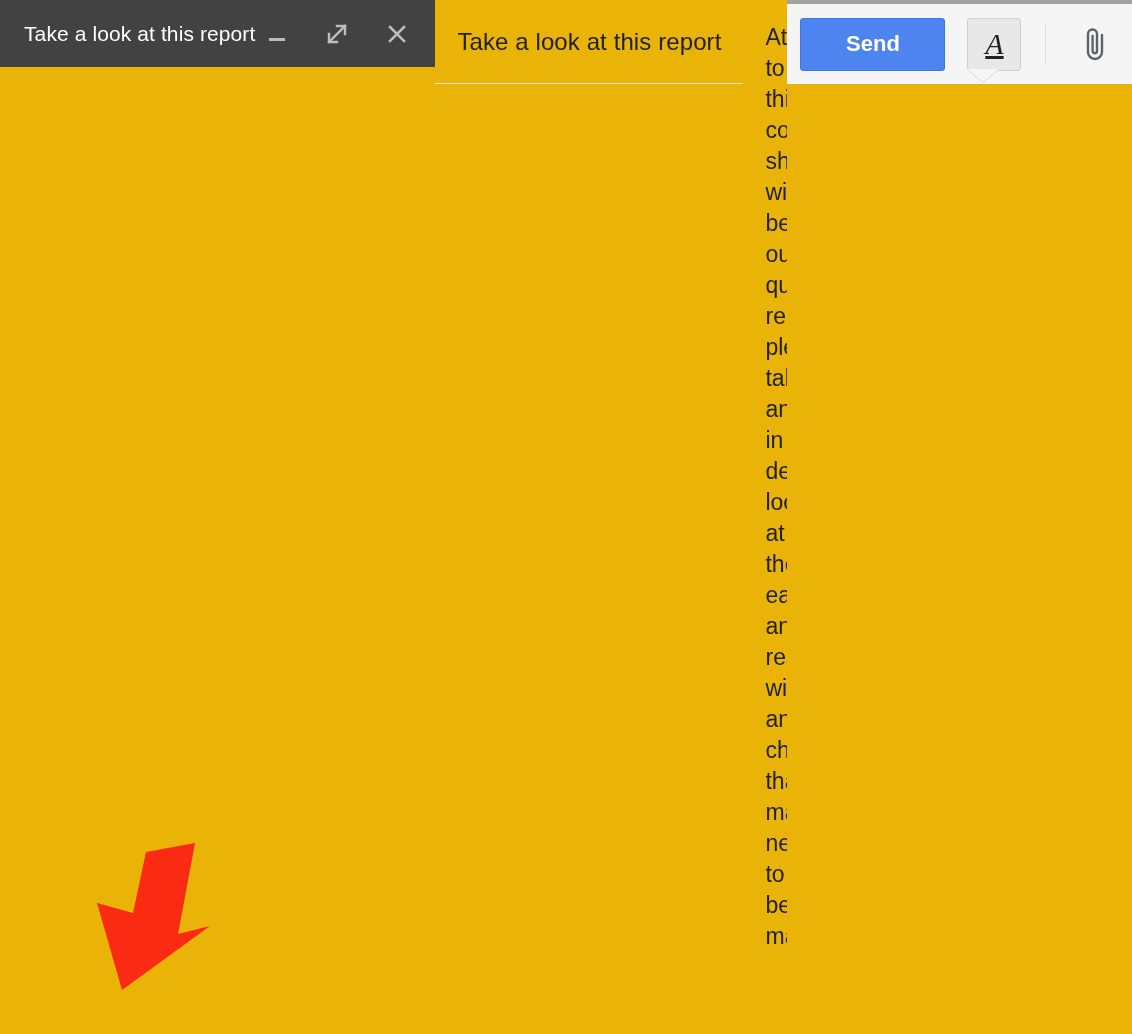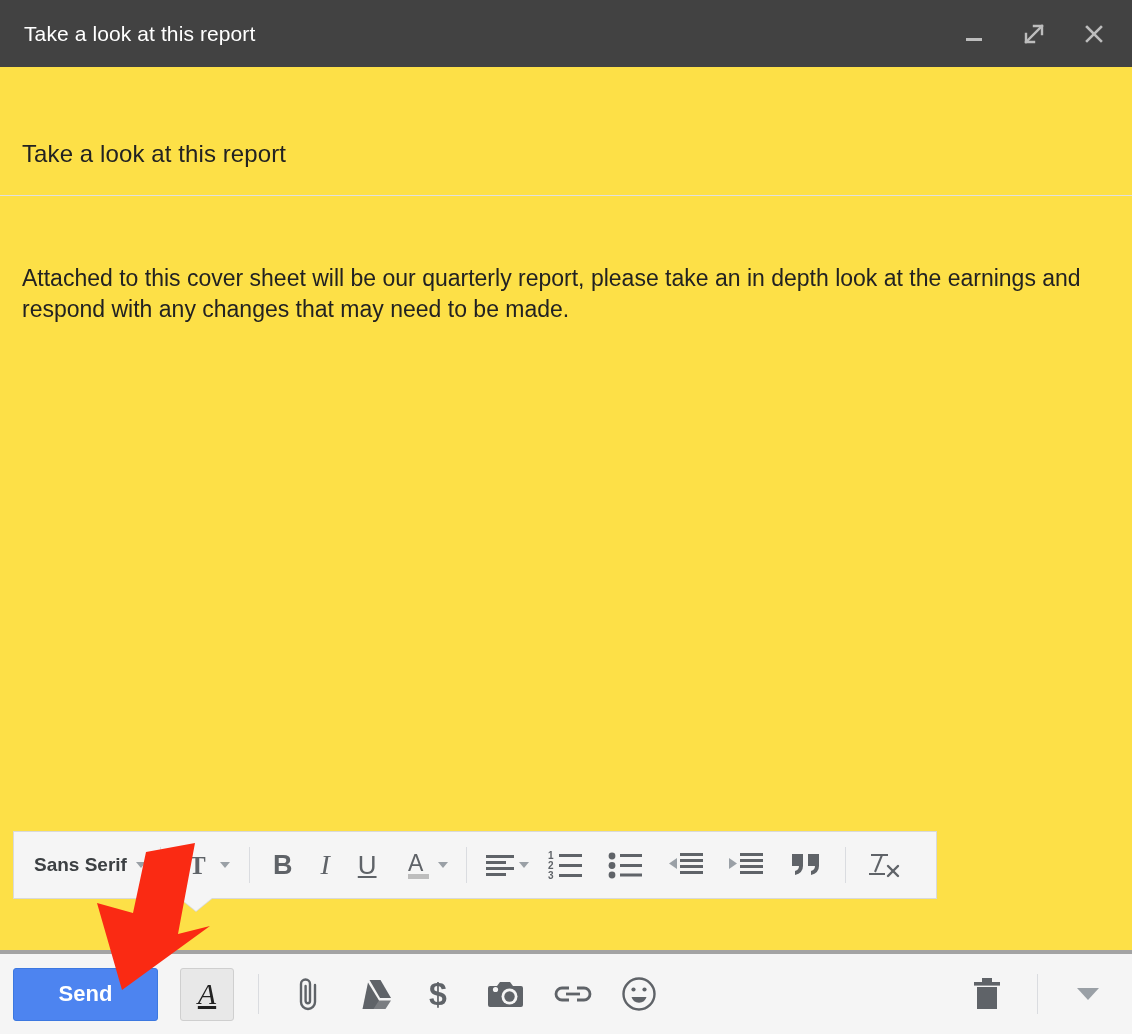--- a/index.html
+++ b/index.html
@@ -11,25 +11,24 @@
     height: 1034px;
     background: #ffffff;
     font-family: "Liberation Sans", sans-serif;
     -webkit-font-smoothing: antialiased;
     overflow: hidden;
   }
   .compose-window {
     position: relative;
     width: 1132px;
     height: 1034px;
-    background: #fde047;
-    box-sizing: border-box;
-    display: flex;
-    flex-direction: column;
-    gap: 45px;
+    background: #eab308;
+    box-sizing: border-box;
+    display: flex;
+    flex-direction: row;
   }
 
   
   .titlebar {
     height: 67px;
     background: #424242;
     display: flex;
     align-items: center;
     justify-content: space-between;
     padding: 0 16px 0 24px;

